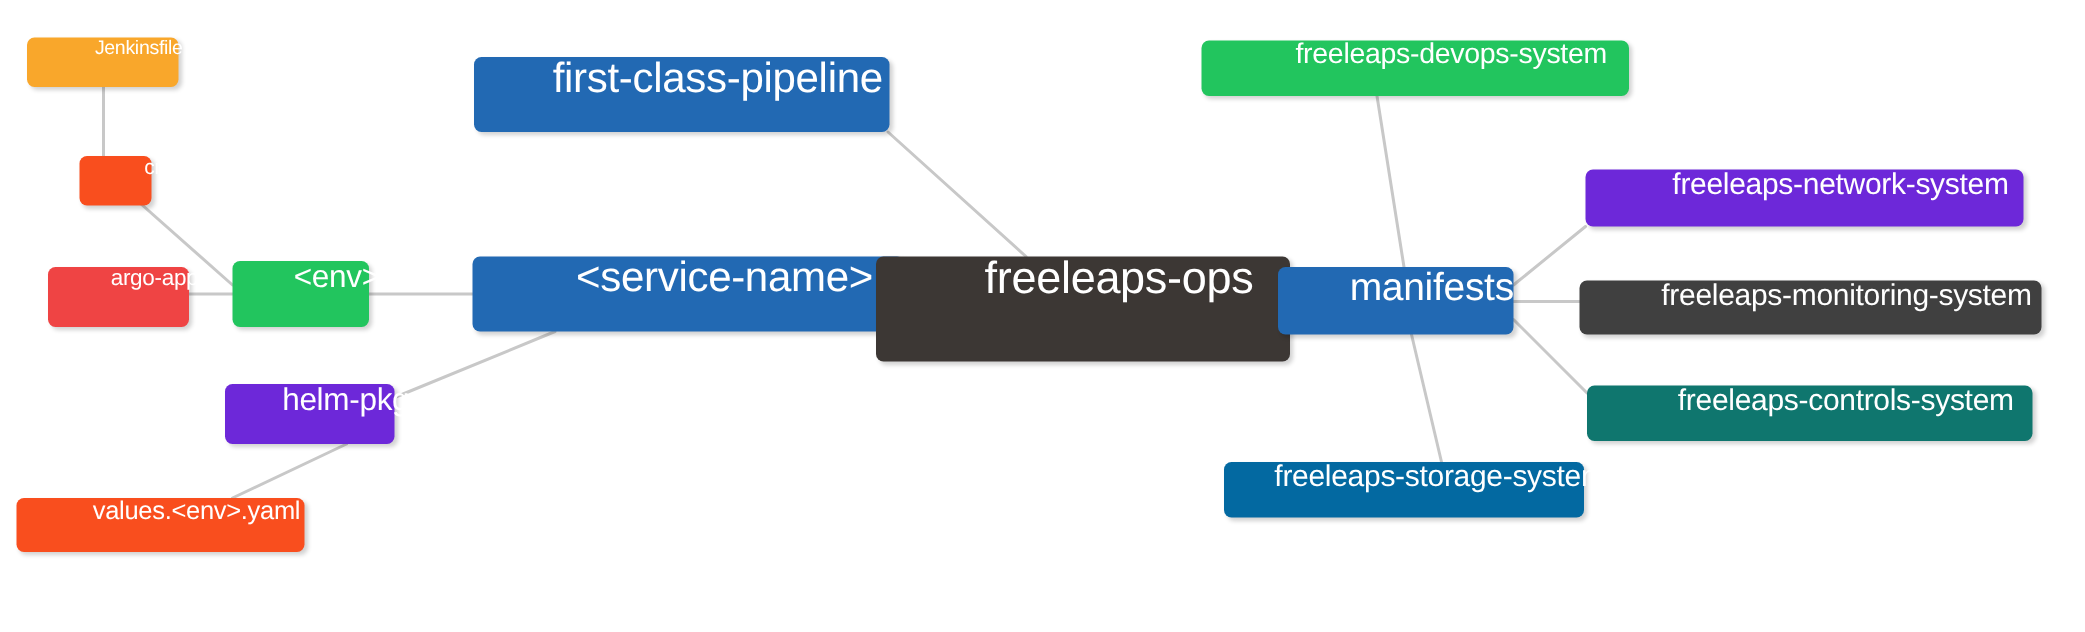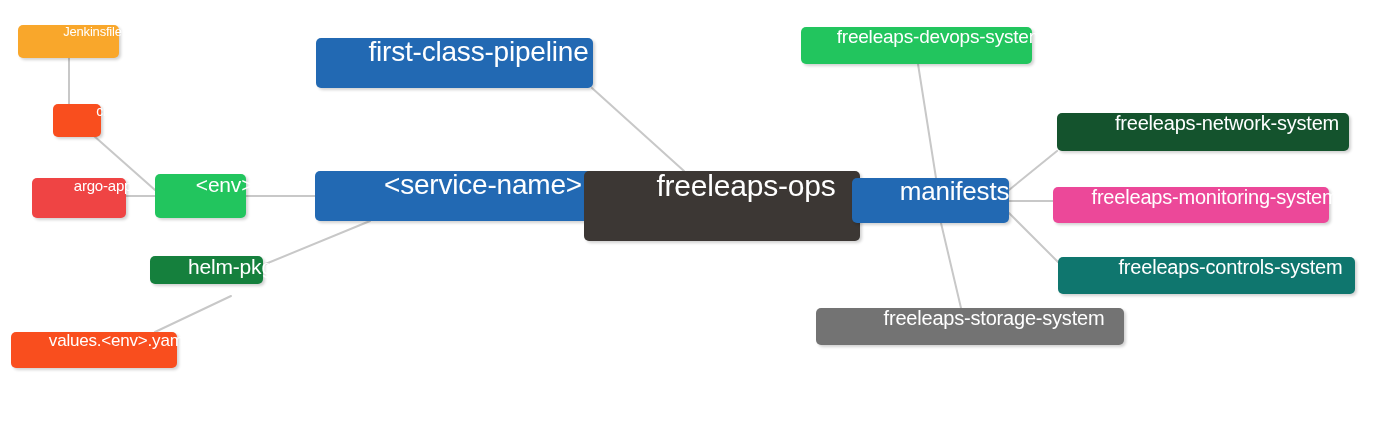--- a/index.html
+++ b/index.html
@@ -71,47 +71,47 @@
       </div>
       <div class="node" style="left: 53px; top: 104px; width: 32px; height: 33px; background: rgb(249, 78, 30); font-size: 14px;">
         <span>ci</span>
       </div>
       <div class="node" style="left: 32px; top: 178px; width: 94px; height: 40px; background: #ef4444; font-size: 15px;">
         <span>argo-app</span>
       </div>
       <div class="node" style="left: 155px; top: 174px; width: 91px; height: 44px; background: rgb(34, 197, 94); font-size: 21px;">
         <span>&lt;env&gt;</span>
       </div>
-      <div class="node" style="left: 150px; top: 256px; width: 113px; height: 28px; background: #15803d; font-size: 21px;">
+      <div class="node" style="left: 150px; top: 256px; width: 113px; height: 40px; background: #6d28d9; font-size: 21px;">
         <span>helm-pkg</span>
       </div>
-      <div class="node" style="left: 11px; top: 332px; width: 166px; height: 36px; background: rgb(249, 78, 30); font-size: 17px;">
+      <div class="node" style="left: 11px; top: 332px; width: 192px; height: 36px; background: rgb(249, 78, 30); font-size: 17px;">
         <span>values.&lt;env&gt;.yaml</span>
       </div>
       <div class="node" style="left: 316px; top: 38px; width: 277px; height: 50px; background: rgb(34, 105, 179); font-size: 28px;">
         <span>first-class-pipeline</span>
       </div>
       <div class="node" style="left: 315px; top: 171px; width: 288px; height: 50px; background: rgb(34, 105, 179); font-size: 28px;">
         <span>&lt;service-name&gt;</span>
       </div>
       <div class="node" style="left: 584px; top: 171px; width: 276px; height: 70px; background: rgb(60, 55, 52); font-size: 30px;">
         <span>freeleaps-ops</span>
       </div>
       <div class="node" style="left: 852px; top: 178px; width: 157px; height: 45px; background: rgb(34, 105, 179); font-size: 26px;">
         <span>manifests</span>
       </div>
-      <div class="node" style="left: 801px; top: 27px; width: 231px; height: 37px; background: rgb(34, 197, 94); font-size: 19px;">
+      <div class="node" style="left: 801px; top: 27px; width: 285px; height: 37px; background: rgb(34, 197, 94); font-size: 19px;">
         <span>freeleaps-devops-system</span>
       </div>
-      <div class="node" style="left: 1057px; top: 113px; width: 292px; height: 38px; background: #14532d; font-size: 20px;">
+      <div class="node" style="left: 1057px; top: 113px; width: 292px; height: 38px; background: #6d28d9; font-size: 20px;">
         <span>freeleaps-network-system</span>
       </div>
-      <div class="node" style="left: 1053px; top: 187px; width: 276px; height: 36px; background: #ec4899; font-size: 20px;">
+      <div class="node" style="left: 1053px; top: 187px; width: 308px; height: 36px; background: #404040; font-size: 20px;">
         <span>freeleaps-monitoring-system</span>
       </div>
       <div class="node" style="left: 1058px; top: 257px; width: 297px; height: 37px; background: #0f766e; font-size: 20px;">
         <span>freeleaps-controls-system</span>
       </div>
-      <div class="node" style="left: 816px; top: 308px; width: 308px; height: 37px; background: #737373; font-size: 20px;">
+      <div class="node" style="left: 816px; top: 308px; width: 240px; height: 37px; background: #0369a1; font-size: 20px;">
         <span>freeleaps-storage-system</span>
       </div>
     </div>
 </div>
 
 </body></html>

